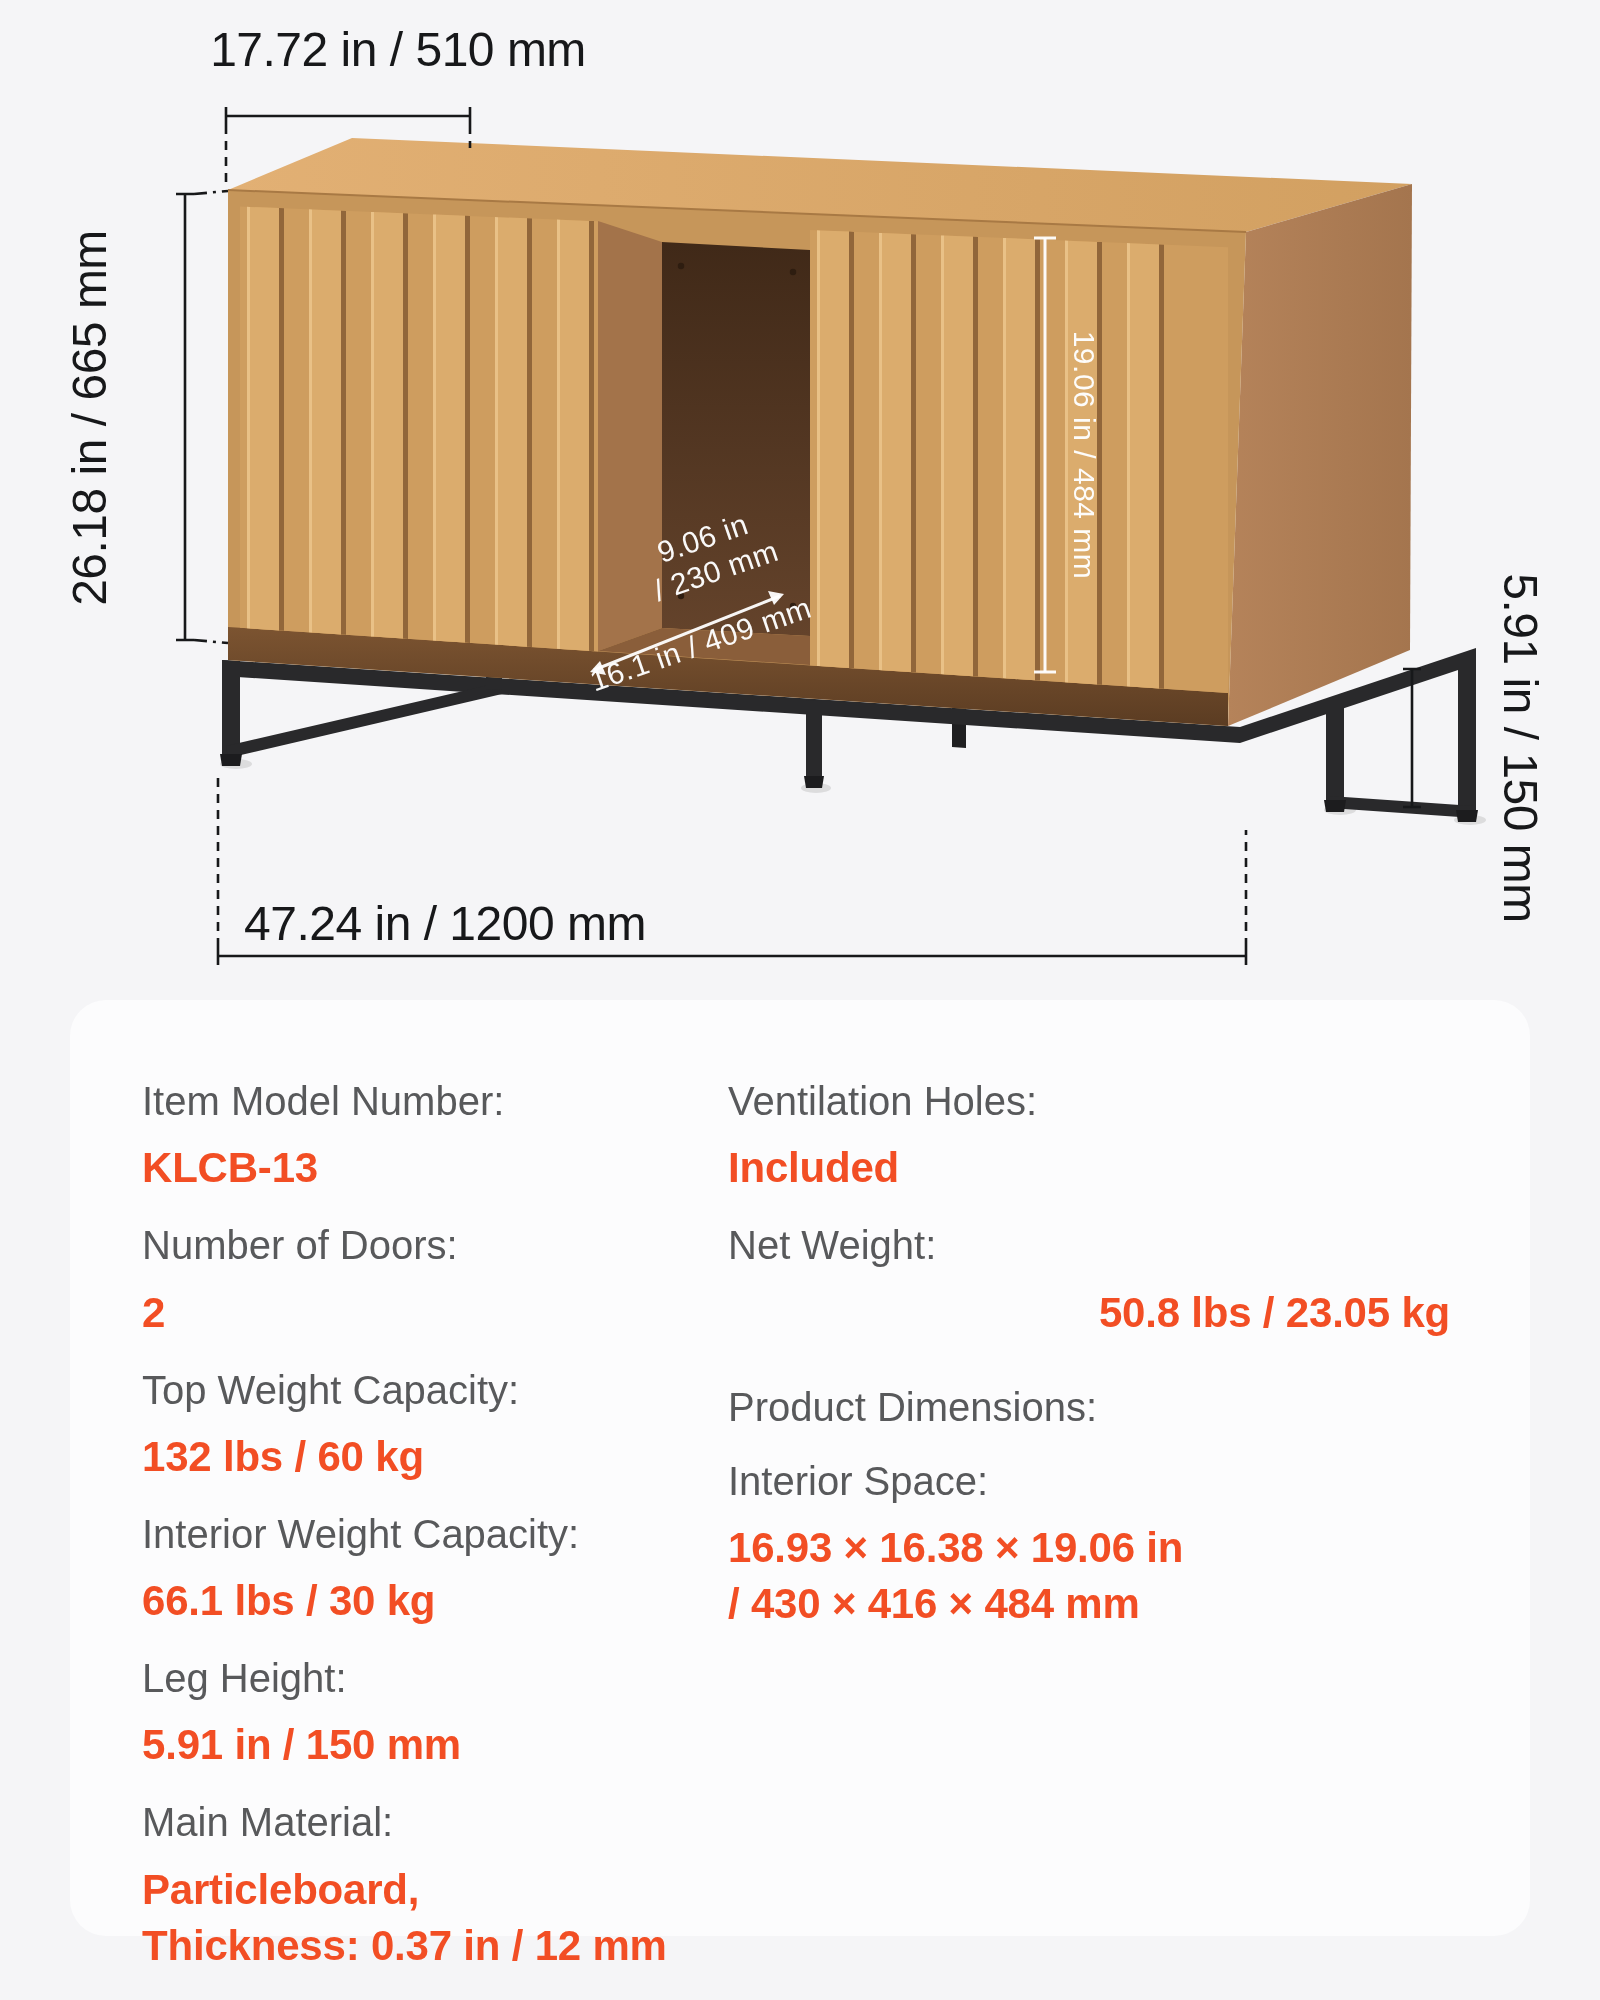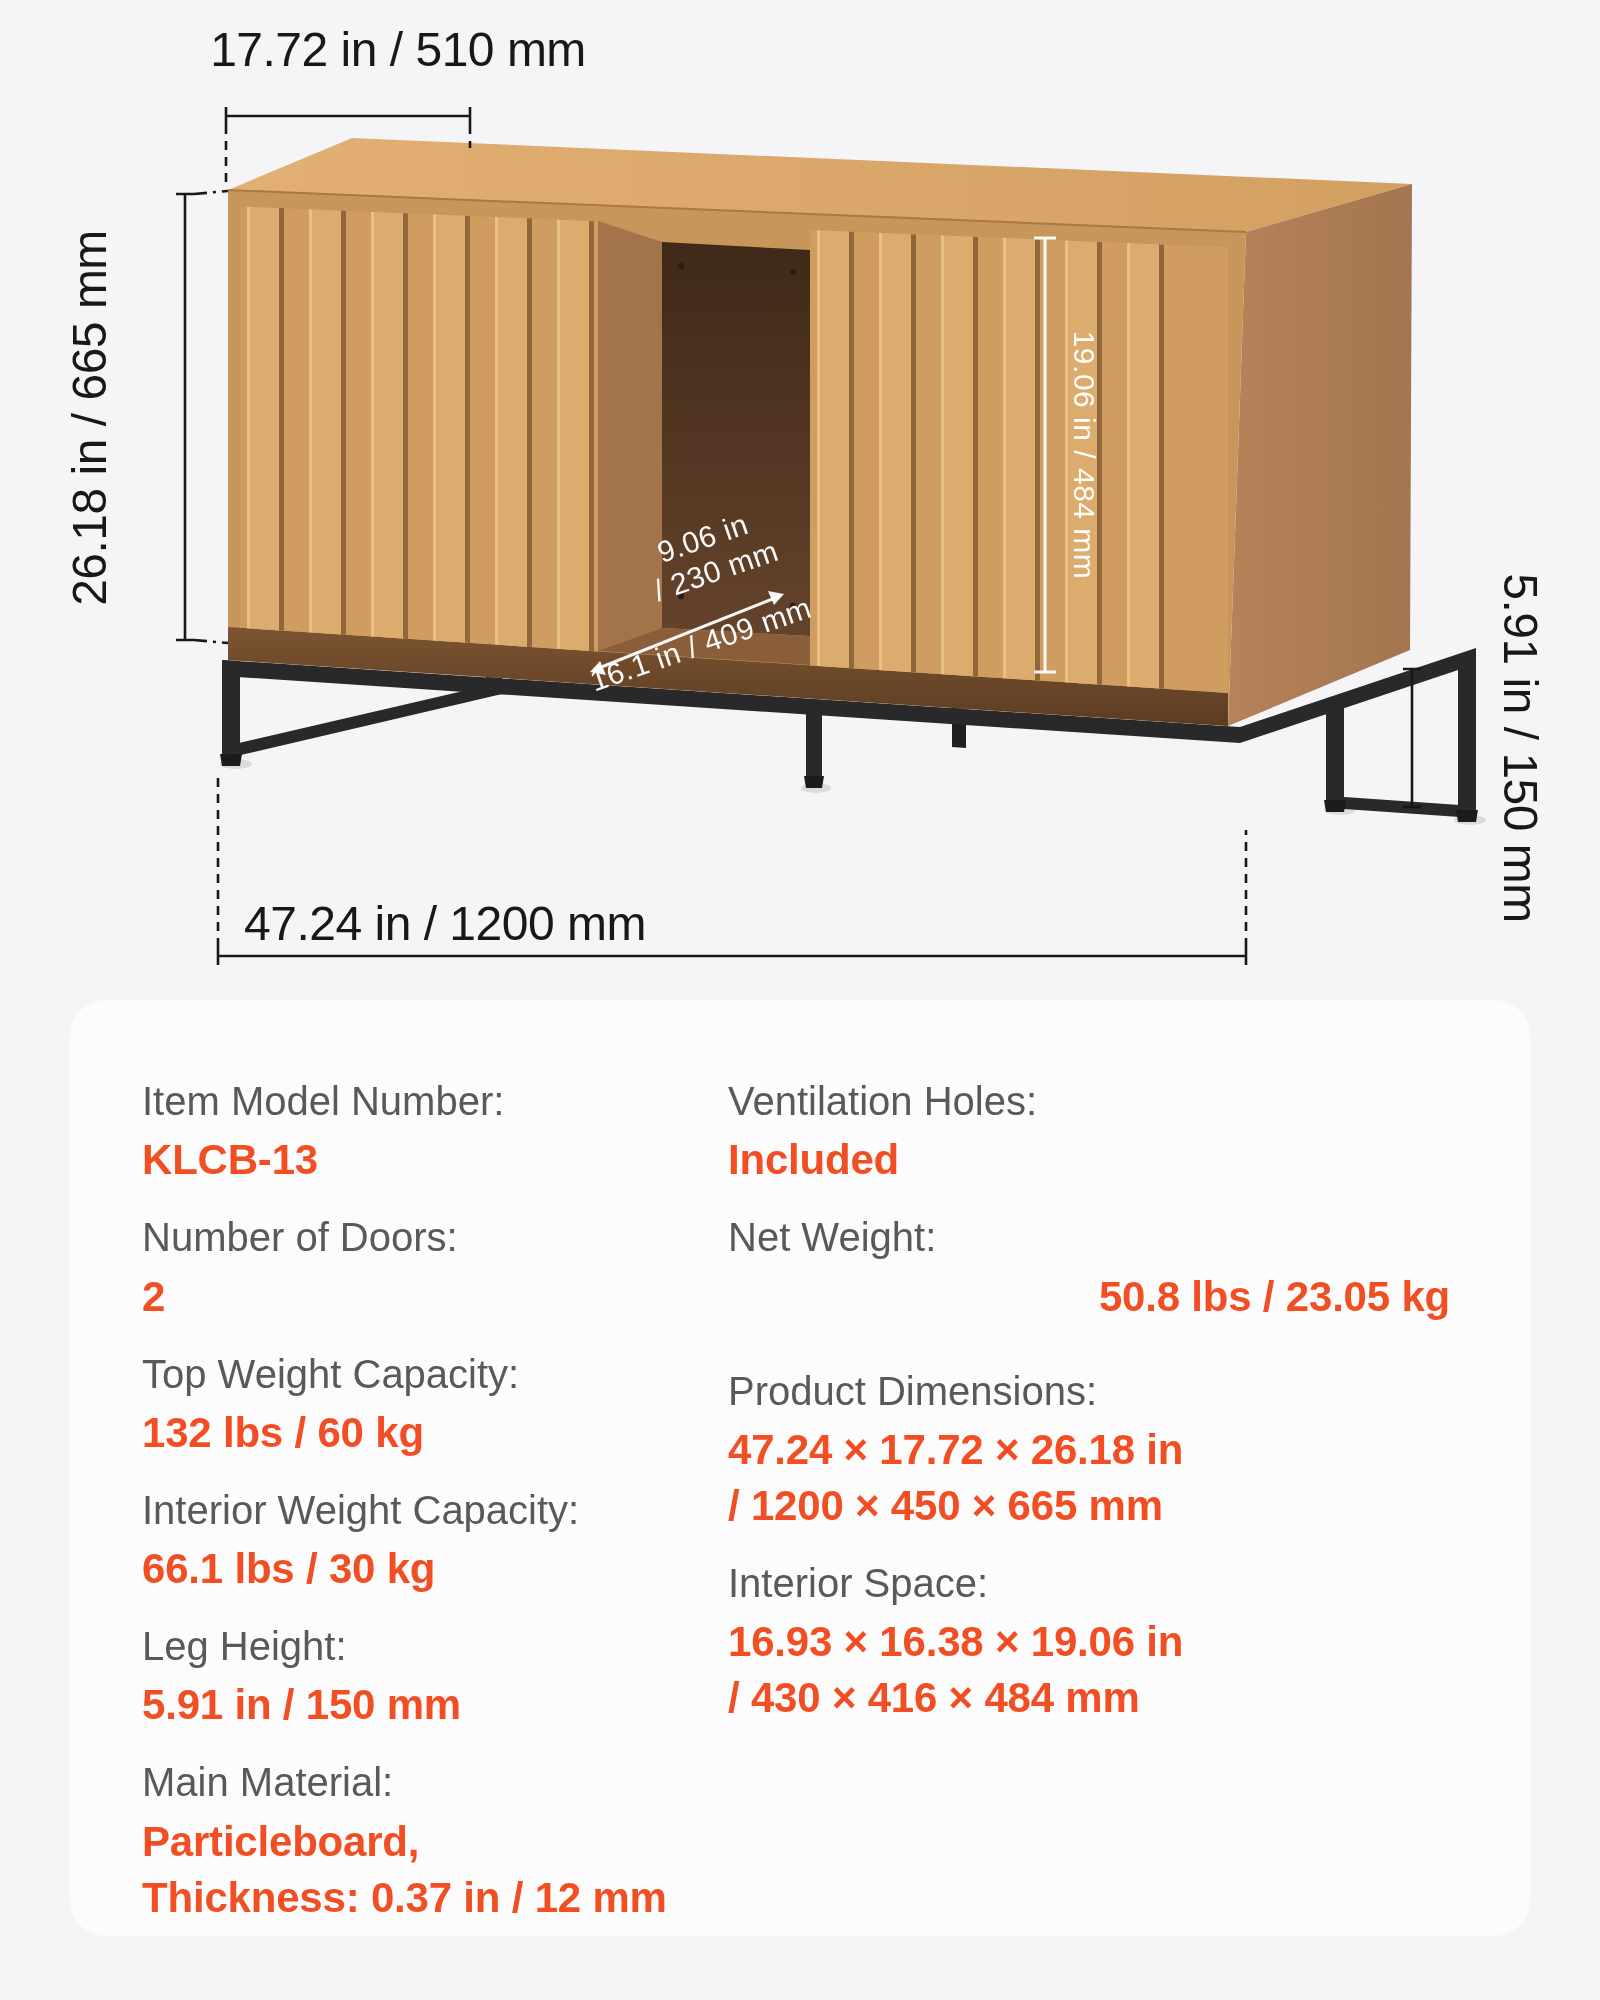--- a/index.html
+++ b/index.html
@@ -24,21 +24,21 @@
     box-sizing:border-box;
     padding:76px 80px 0 72px;
     display:grid;grid-template-columns:586px 1fr;
   }
   .spec-item{margin-bottom:24px;}
   .spec-label{
     font-size:40px;line-height:1.26;color:#58595B;font-weight:400;
   }
   .spec-value{
     font-size:42px;line-height:1.33;font-weight:700;
-    margin-top:6px;white-space:pre-line;letter-spacing:-0.2px;
+    margin-top:14px;white-space:pre-line;letter-spacing:-0.2px;
   }
 </style>
 </head>
 <body>
 
 <svg class="diagram" viewBox="0 0 1600 1000">
   <defs>
     <linearGradient id="gTop" x1="0" y1="0" x2="1" y2="0">
       <stop offset="0" stop-color="#E2B074"></stop>
         <stop offset="1" stop-color="#D2A061"></stop>
@@ -233,22 +233,20 @@
     <div class="spec-item">
       <div class="spec-label" style="color: rgb(88, 89, 91);">Ventilation Holes:</div>
       <div class="spec-value" style="color: rgb(242, 78, 36);">Included</div>
     </div>
     <div class="spec-item">
       <div class="spec-label" style="color: rgb(88, 89, 91);">Net Weight:</div>
       <div class="spec-value" style="color: rgb(242, 78, 36); text-align: right;">50.8 lbs / 23.05 kg</div>
     </div>
     <div class="spec-item">
       <div class="spec-label" style="color: rgb(88, 89, 91); margin-top: 41px;">Product Dimensions:</div>
-      <div class="spec-value" style="color: rgb(242, 78, 36);">47.24 × 17.72 × 26.18 in
-/ 1200 × 450 × 665 mm</div>
     </div>
     <div class="spec-item">
       <div class="spec-label" style="color: rgb(88, 89, 91);">Interior Space:</div>
       <div class="spec-value" style="color: rgb(242, 78, 36);">16.93 × 16.38 × 19.06 in
 / 430 × 416 × 484 mm</div>
     </div>
   </div>
 </div>
 
 </body></html>

